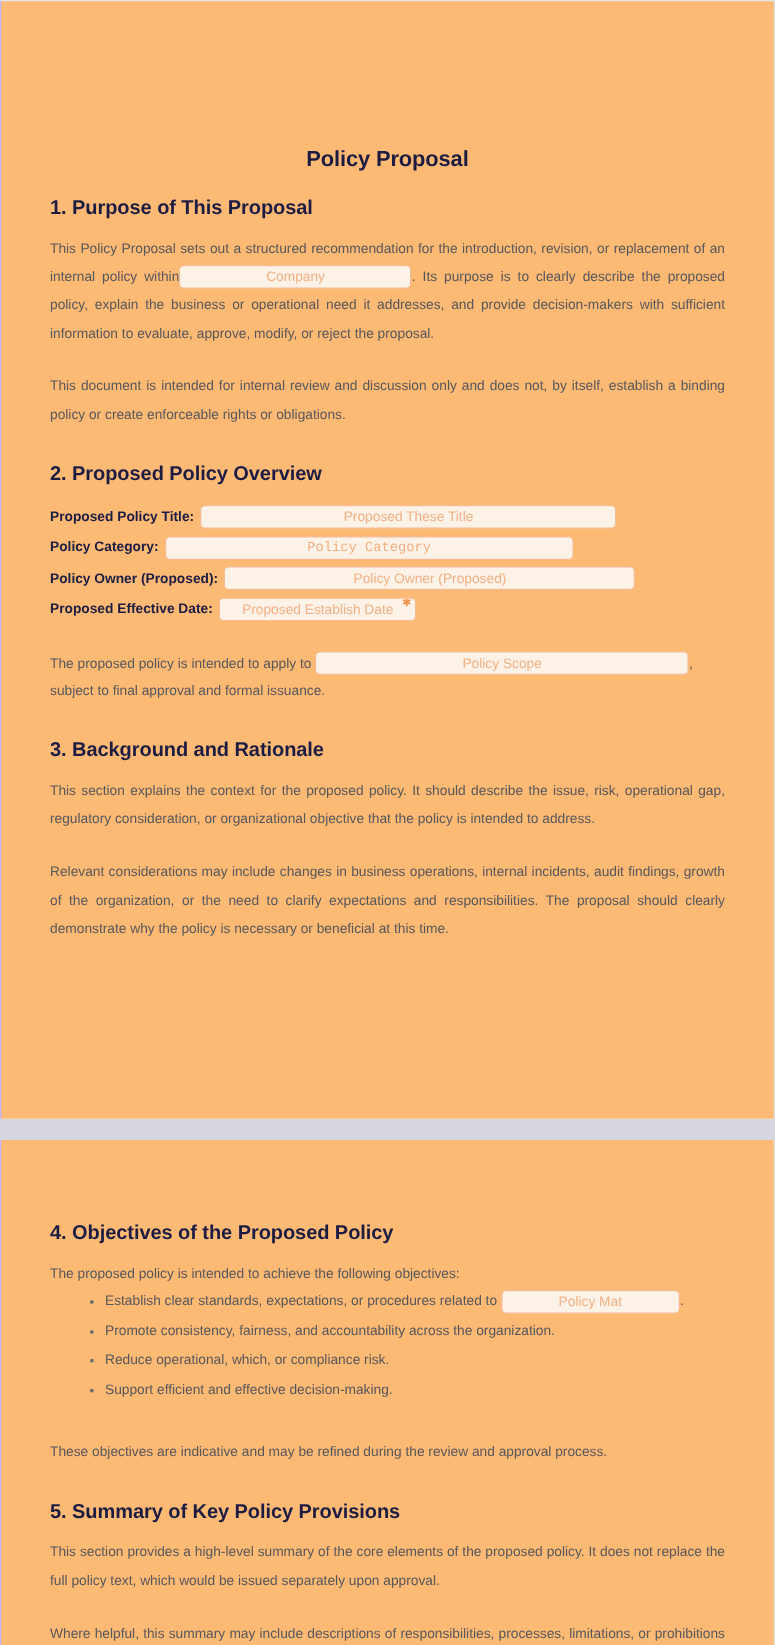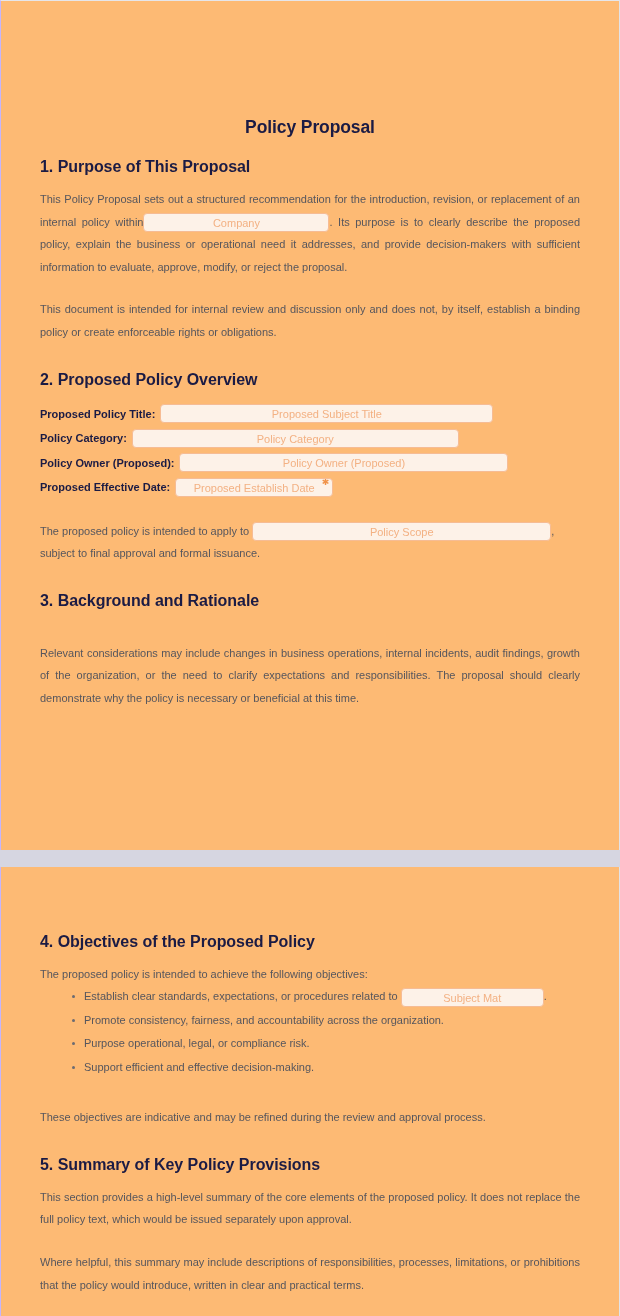--- a/index.html
+++ b/index.html
@@ -155,26 +155,26 @@
     <p class="body-text">This document is intended for internal review and discussion only and does not, by itself, establish a binding policy or create enforceable rights or obligations.</p>
 
     <div class="spacer-lg"></div>
 
     <h2 class="section-heading">2. Proposed Policy Overview</h2>
 
     <div class="overview-rows">
 
       <div class="ov-row">
         <span class="ov-label">Proposed Policy Title:</span>
-        <span class="field" style="width:333px;">Proposed Subject Title</span>
+        <span class="field" style="width:333px;">Proposed These Title</span>
       </div>
 
       <div class="ov-row">
         <span class="ov-label">Policy Category:</span>
-        <span class="field" style="width:327px;">Policy Category</span>
+        <span class="field" style="width:327px;font-family:Liberation Mono, monospace;">Policy Category</span>
       </div>
 
       <div class="ov-row">
         <span class="ov-label">Policy Owner (Proposed):</span>
         <span class="field" style="width:329px;">Policy Owner (Proposed)</span>
       </div>
 
       <div class="ov-row">
         <span class="ov-label">Proposed Effective Date:</span>
         <span class="field" style="width:158px;"><span>Proposed Establish Date</span><span class="req-star">✱</span></span>
@@ -184,20 +184,21 @@
     <div class="spacer-md"></div>
 
     <p class="body-text no-justify"><span>The proposed policy is intended to apply to</span>&nbsp;<span class="field" style="width:299px;">Policy Scope</span><span>, subject to final approval and formal issuance.</span></p>
 
     <div class="spacer-lg"></div>
 
     <h2 class="section-heading">3. Background and Rationale</h2>
 
     <div class="spacer-sm"></div>
 
+    <p class="body-text">This section explains the context for the proposed policy. It should describe the issue, risk, operational gap, regulatory consideration, or organizational objective that the policy is intended to address.</p>
 
     <div class="spacer-md"></div>
 
     <p class="body-text">Relevant considerations may include changes in business operations, internal incidents, audit findings, growth of the organization, or the need to clarify expectations and responsibilities. The proposal should clearly demonstrate why the policy is necessary or beneficial at this time.</p>
 
     <div style="height:140px;"></div>
   </div>
 </div>
 
 <div class="page-break"></div>
@@ -207,23 +208,23 @@
 
     <div style="height:66px;"></div>
 
     <h2 class="section-heading">4. Objectives of the Proposed Policy</h2>
 
     <div class="spacer-sm"></div>
 
     <p class="body-text no-justify">The proposed policy is intended to achieve the following objectives:</p>
 
     <ul class="objectives">
-      <li><span>Establish clear standards, expectations, or procedures related to</span>&nbsp;<span class="field" style="width:143px;">Subject Mat</span><span>.</span></li>
+      <li><span>Establish clear standards, expectations, or procedures related to</span>&nbsp;<span class="field" style="width:143px;">Policy Mat</span><span>.</span></li>
       <li>Promote consistency, fairness, and accountability across the organization.</li>
-      <li>Purpose operational, legal, or compliance risk.</li>
+      <li>Reduce operational, which, or compliance risk.</li>
       <li>Support efficient and effective decision-making.</li>
     </ul>
 
     <div class="spacer-lg"></div>
 
     <p class="body-text no-justify">These objectives are indicative and may be refined during the review and approval process.</p>
 
     <div class="spacer-lg"></div>
 
     <h2 class="section-heading">5. Summary of Key Policy Provisions</h2>

